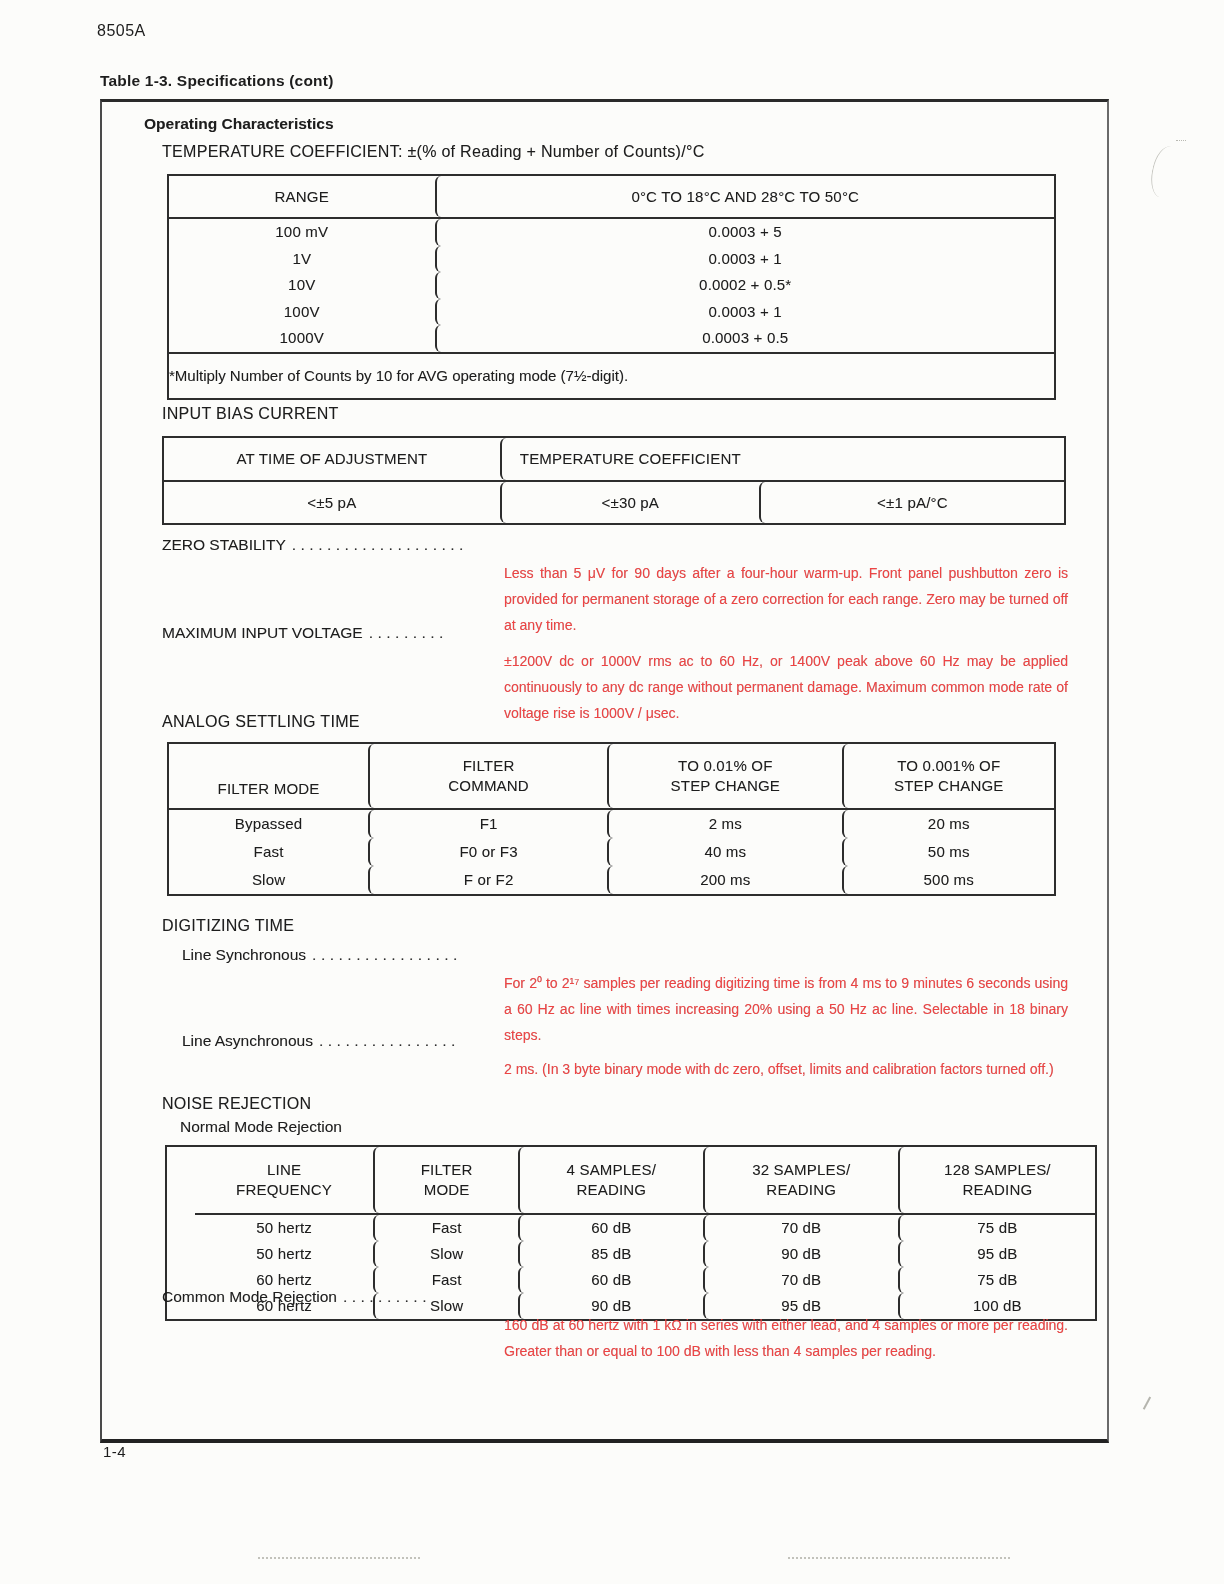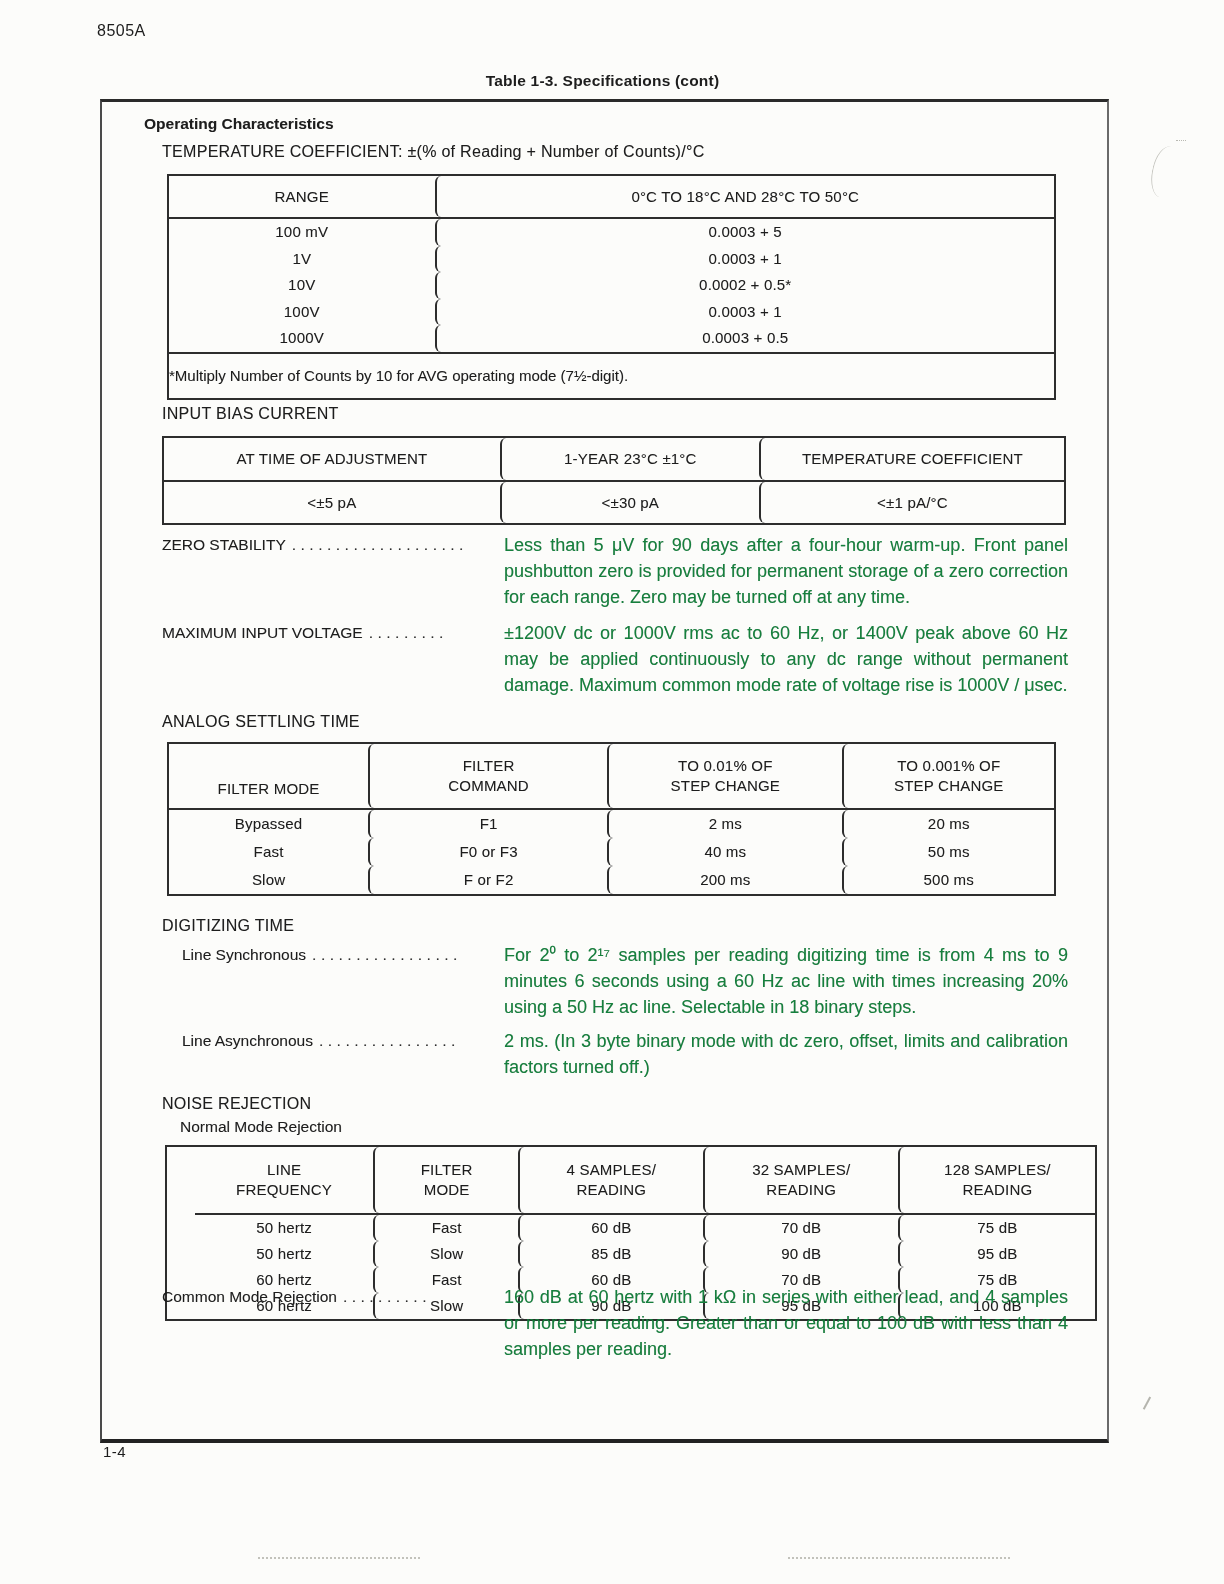--- a/index.html
+++ b/index.html
@@ -14,21 +14,21 @@
     color:var(--text);
     position:relative;
     overflow:hidden;
   }
   .model{
     position:absolute;left:97px;top:22px;
     font-size:16px;letter-spacing:.5px;
   }
   .doc-title{
     position:absolute;left:100px;top:72px;width:1005px;
-    text-align:center;font-weight:bold;font-size:15.5px;letter-spacing:.2px;
+    font-weight:bold;font-size:15.5px;letter-spacing:.2px;
   }
   .box{
     position:absolute;left:100px;top:99px;width:1005px;height:1337px;
     border-top:3px solid #2a2a2a;
     border-left:2px solid #4a4a4a;
     border-right:2px solid #6a6a6a;
     border-bottom:4px solid #222;
   }
   .box *{text-shadow:0.25px 0.25px 0 rgba(30,30,30,.28);}
   .op-title{
@@ -90,22 +90,22 @@
     flex:none;width:342px;
     font-size:15.5px;line-height:26px;
     white-space:nowrap;overflow:hidden;
   }
   .defrow.indent .def-label{width:322px;}
   .dots{
     letter-spacing:4.5px;margin-left:6px;color:#2b2b2b;
   }
   .def-text{
     flex:none;width:564px;
-    font-size:18px;line-height:26px;
-    text-align:justify;color:#15803d;
+    font-size:14px;line-height:26px;
+    text-align:justify;color:#ef4444;margin-top:28px;
   }
   
   .pagenum{
     position:absolute;left:103px;top:1443px;
     font-size:15px;letter-spacing:.5px;
   }
   .artifact-curve{
     position:absolute;left:1152px;top:146px;width:26px;height:52px;
     border-left:1.5px solid #c6c6c0;border-radius:50% 0 0 50%;
     transform:rotate(12deg);
@@ -158,21 +158,20 @@
         <div class="cell bl">0.0003 + 0.5</div>
       </div>
       <div class="t1-foot">*Multiply Number of Counts by 10 for AVG operating mode (7½-digit).</div>
     </div>
 
     <div class="caps-heading" style="top:303px;">INPUT BIAS CURRENT</div>
 
     <div class="spec-table t2">
       <div class="trow thead">
         <div class="cell">AT TIME OF ADJUSTMENT</div>
-        <div class="cell bl">1-YEAR 23°C ±1°C</div>
         <div class="cell bl">TEMPERATURE COEFFICIENT</div>
       </div>
       <div class="trow tbody">
         <div class="cell">&lt;±5 pA</div>
         <div class="cell bl">&lt;±30 pA</div>
         <div class="cell bl">&lt;±1 pA/°C</div>
       </div>
     </div>
 
     <div class="defrow" style="top:430px;">

